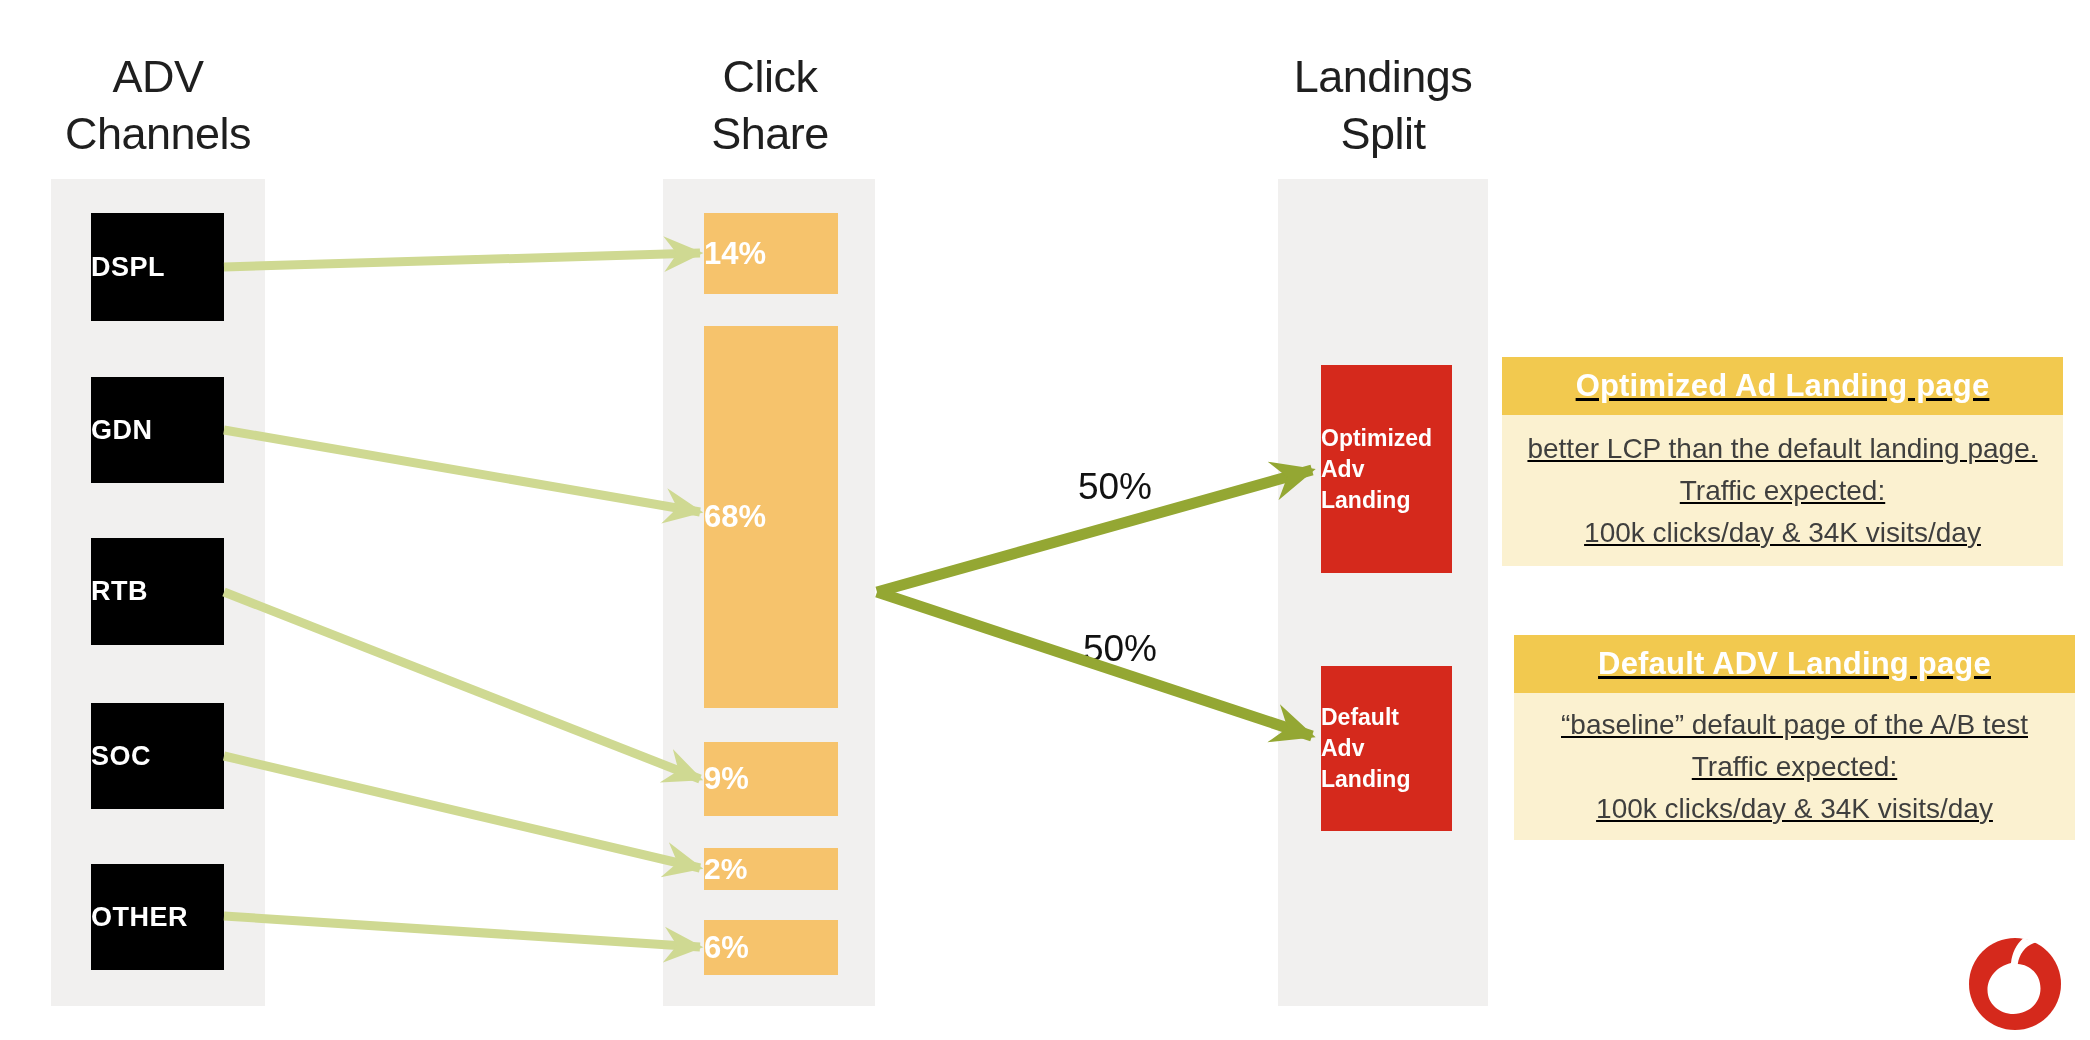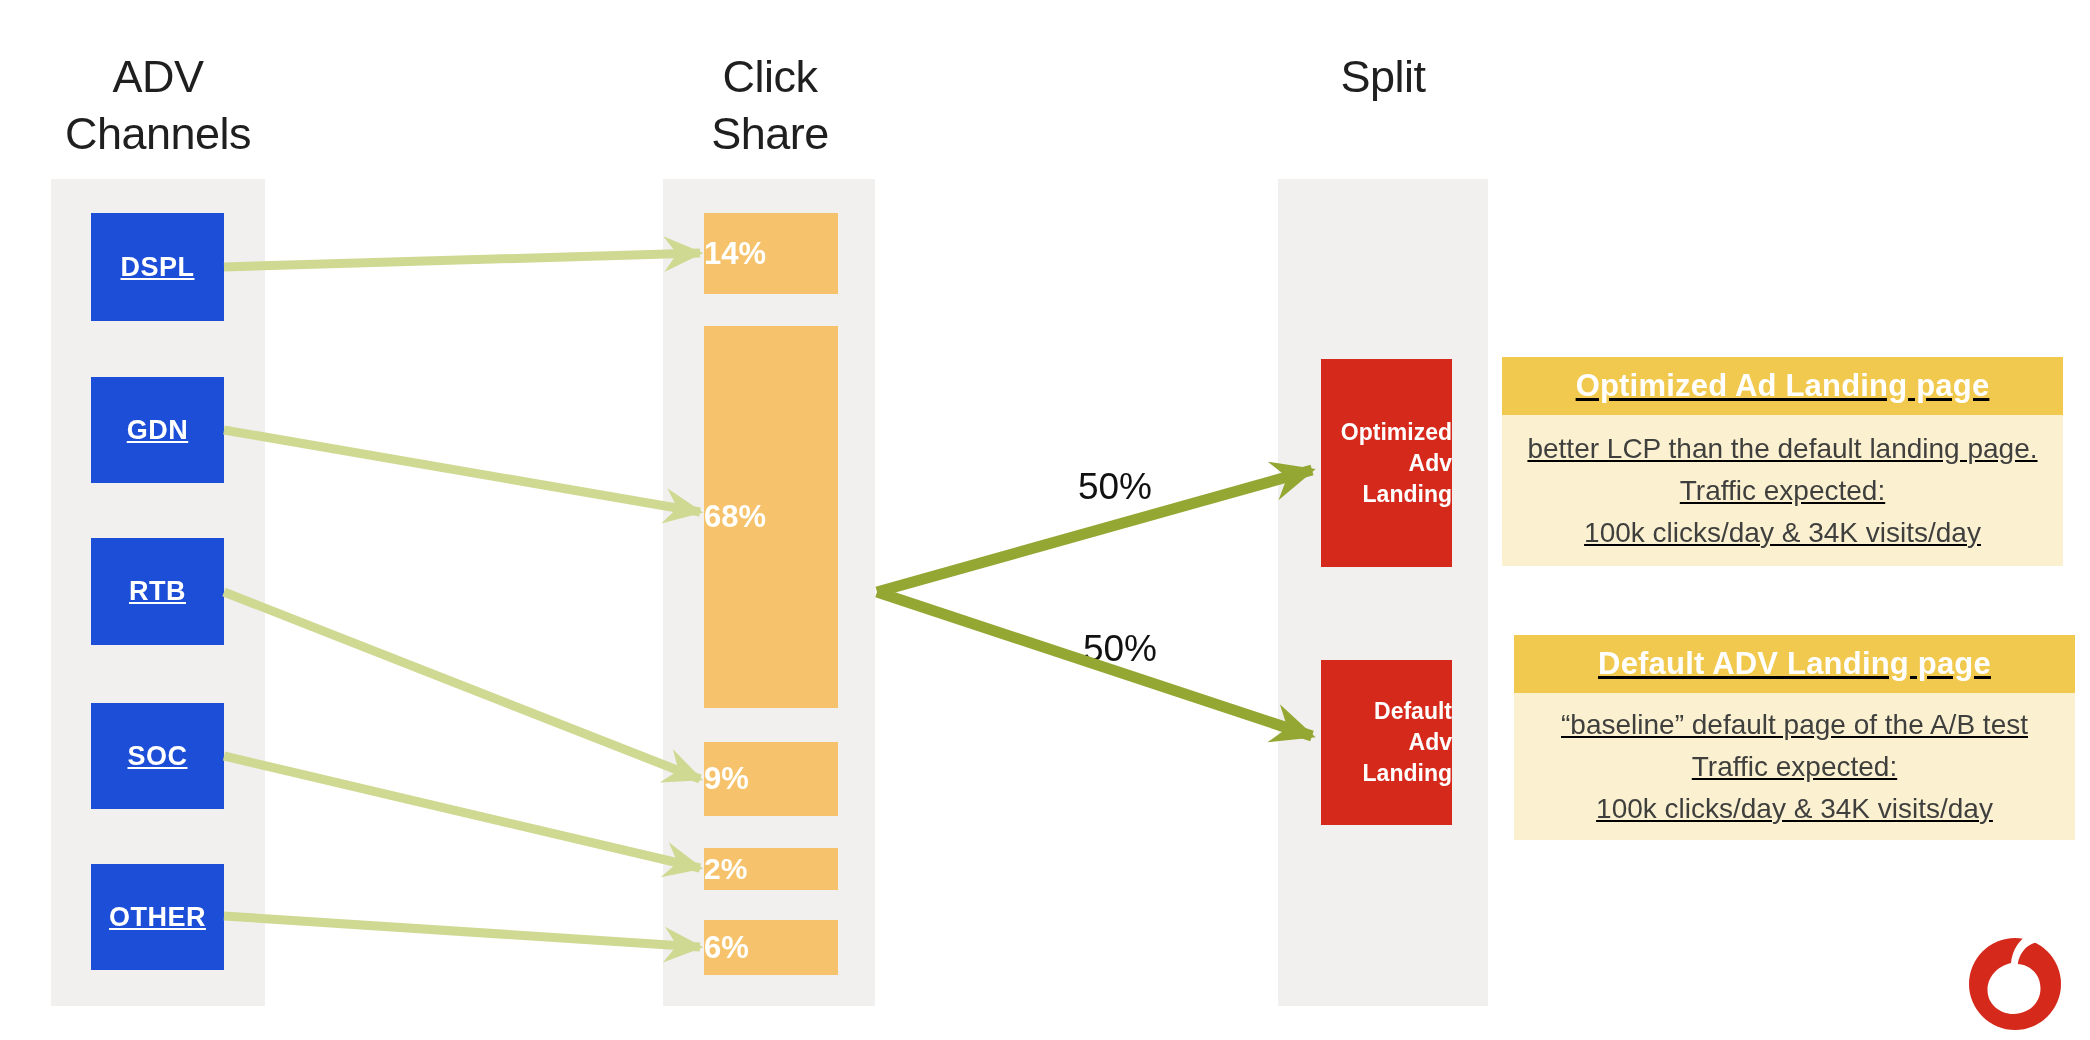--- a/index.html
+++ b/index.html
@@ -15,45 +15,45 @@
   .col-title.adv{left:8px;}
   .col-title.click{left:620px;}
   .col-title.landings{left:1233px;}
   
   .panel{position:absolute;top:179px;height:827px;background:#f1f0ef;}
   .panel.p1{left:51px;width:214px;}
   .panel.p2{left:663px;width:212px;}
   .panel.p3{left:1278px;width:210px;}
   
   .chan{
-    position:absolute;left:91px;width:133px;background:#1d4ed8;color:#ffffff;
-    display:flex;align-items:center;justify-content:center;
-    font-weight:700;font-size:27px;letter-spacing:0.5px;z-index:3;text-decoration:underline;
+    position:absolute;left:91px;width:133px;background:#000000;color:#ffffff;
+    display:flex;align-items:center;
+    font-weight:700;font-size:27px;letter-spacing:0.5px;z-index:3;
   }
   .chan.dspl{top:213px;height:108px;}
   .chan.gdn{top:377px;height:106px;}
   .chan.rtb{top:538px;height:107px;}
   .chan.soc{top:703px;height:106px;}
   .chan.other{top:864px;height:106px;}
   
   .share{
     position:absolute;left:704px;width:134px;background:#f6c36c;color:#ffffff;
     display:flex;align-items:center;justify-content:flex-start;
     font-weight:700;font-size:31px;z-index:3;
   }
   .share.s14{top:213px;height:81px;}
   .share.s68{top:326px;height:382px;}
   .share.s9{top:742px;height:74px;}
   .share.s2{top:848px;height:42px;font-size:30px;}
   .share.s6{top:920px;height:55px;}
   
   .landing{
     position:absolute;left:1321px;width:131px;background:#d5291c;color:#ffffff;
-    display:flex;flex-direction:column;align-items:flex-end;justify-content:center;
-    font-weight:700;font-size:23px;line-height:31px;text-align:center;z-index:3;
+    display:flex;flex-direction:column;align-items:flex-start;justify-content:center;
+    font-weight:700;font-size:23px;line-height:31px;text-align:center;z-index:3;margin-top:6px;
   }
   .landing.opt{top:359px;height:208px;}
   .landing.def{top:660px;height:165px;}
   
   .card{position:absolute;left:1502px;width:561px;z-index:3;text-decoration:underline;}
   .card.c1{top:357px;}
   .card.c2{top:635px;padding-left:12px;}
   .card .hd{
     height:58px;background:#f2c94f;color:#ffffff;font-weight:700;font-size:31px;
     display:flex;align-items:center;justify-content:center;letter-spacing:0.2px;
@@ -101,20 +101,21 @@
 
   <div class="col-title adv">
     <div>ADV</div>
     <div>Channels</div>
   </div>
   <div class="col-title click">
     <div>Click</div>
     <div>Share</div>
   </div>
   <div class="col-title landings">
+    <div>Landings</div>
     <div>Split</div>
   </div>
 
   <div class="panel p1"></div>
   <div class="panel p2"></div>
   <div class="panel p3"></div>
 
   <div class="chan dspl">
       <span>DSPL</span>
     </div>

